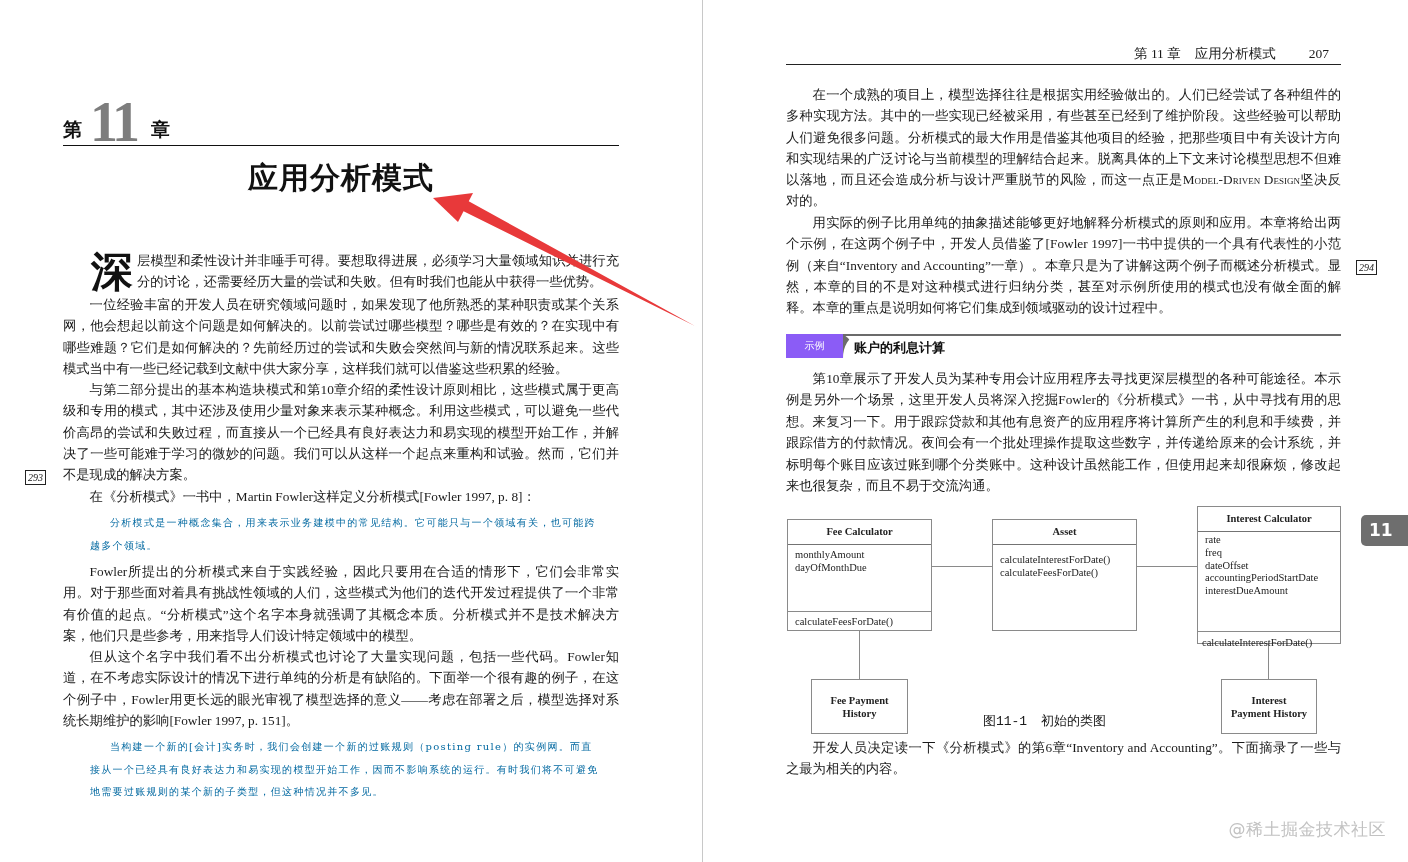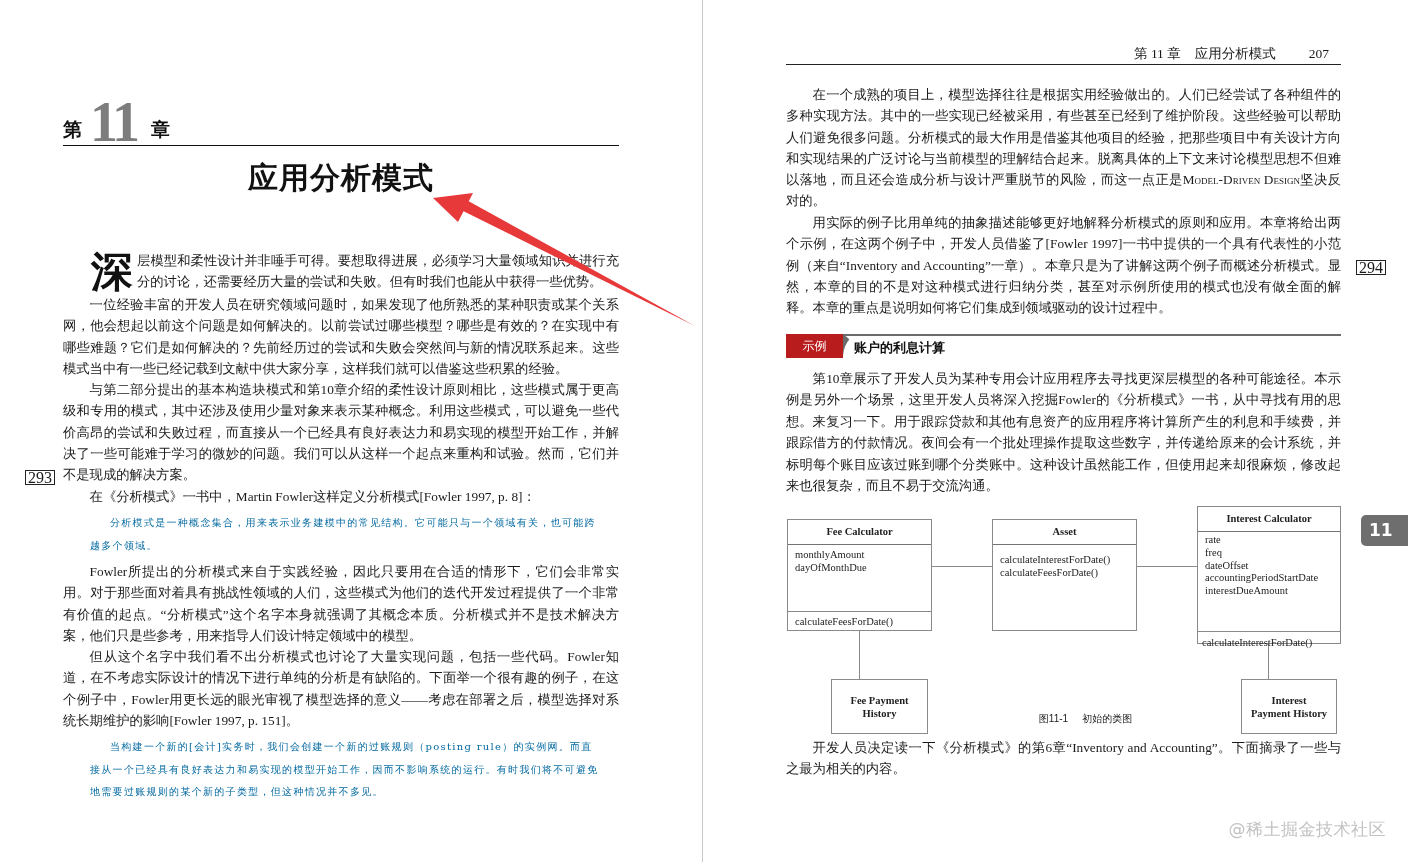--- a/index.html
+++ b/index.html
@@ -18,44 +18,44 @@
   .chap-num { position:absolute; left:27px; bottom:-4px; font-size:56px; font-weight:bold; color:#7d7d7d; letter-spacing:-3px; line-height:56px; }
   .chap-zhang { left:88px; }
   .chap-rule { left:63px; top:145px; width:556px; height:1px; background:#111; }
   .chap-title { left:63px; top:158px; width:556px; text-align:center; font-size:30px; font-family:"DejaVu Sans", sans-serif; font-weight:bold; letter-spacing:1px; color:#111; }
 
   .para { font-size:13.3px; line-height:21.3px; text-align:justify; text-align-last:left; }
   .lp { left:63px; width:556px; }
   .indent { text-indent:2em; }
   .dropcap { float:left; font-size:42px; line-height:40px; font-family:"DejaVu Sans", sans-serif; font-weight:bold; margin:2px 4px 0 28px; color:#111; }
   .quote { font-size:10px; line-height:22.5px; letter-spacing:1.3px; font-family:"DejaVu Serif", serif; color:#0369a1; }
-  .marg-num { font-size:16px; border:1px solid #222; padding:0 2px; line-height:13px; }
+  .marg-num { font-size:10px; border:1px solid #222; padding:0 2px; line-height:13px;font-style:italic; }
 
   
   .run-head { left:786px; top:45px; width:555px; text-align:right; font-size:13.5px; }
   .run-head span { margin-left:14px; }
   .run-rule { left:786px; top:64px; width:555px; height:1px; background:#222; }
   .rp { left:786px; width:555px; }
   .smallcaps { font-variant:small-caps; }
 
   .example-bar { left:786px; top:334px; width:555px; height:24px; }
   .example-line { position:absolute; left:0; top:0; width:555px; height:2px; background:#6b6b6b; }
-  .example-tag { position:absolute; left:0; top:0; width:57px; height:24px; background:#b91c1c; color:#fff; font-family:"DejaVu Sans", sans-serif; font-size:12px; line-height:24px; text-align:center; }
+  .example-tag { position:absolute; left:0; top:0; width:57px; height:24px; background:#8b5cf6; color:#fff; font-family:"DejaVu Sans", sans-serif; font-size:10px; line-height:24px; text-align:center; }
   .example-curve { position:absolute; left:53px; top:0; width:16px; height:24px; background:#6b6b6b; border-top-right-radius:16px 24px; }
   .example-curve2 { position:absolute; left:57px; top:2px; width:14px; height:22px; background:#fff; border-top-left-radius:14px 22px; }
   .example-title { position:absolute; left:68px; top:5px; font-family:"DejaVu Sans", sans-serif; font-size:13px; font-weight:bold; color:#111; }
 
   
   .uml-box { position:absolute; border:1px solid #8a8a8a; background:#fff; font-family:"Liberation Serif", serif; font-size:10.5px; color:#222; box-sizing:border-box; }
   .uml-head { text-align:center; font-weight:bold; font-size:10.5px; border-bottom:1px solid #737373; }
   .uml-sec { padding:3px 7px; line-height:13px; }
   .uml-sec + .uml-sec { border-top:1px solid #8a8a8a;margin-top:32px; }
-  .uml-simple { display:flex; align-items:center; justify-content:center; text-align:center; font-weight:bold; line-height:13px;margin-left:20px; }
+  .uml-simple { display:flex; align-items:center; justify-content:center; text-align:center; font-weight:bold; line-height:13px; }
   .uml-line { position:absolute; background:#8a8a8a; }
-  .fig-caption { left:808px; top:712px; width:555px; text-align:center; font-size:10px; font-family:Liberation Sans, sans-serif; }
+  .fig-caption { left:767px; top:712px; width:555px; text-align:center; font-size:13px; font-family:Liberation Mono, monospace; }
   .fig-caption span + span { margin-left:14px; }
 
   .thumb-tab { left:1361px; top:515px; width:47px; height:31px; background:#6e6e6e; border-radius:5px 0 0 5px; color:#fff; font-family:"DejaVu Sans", sans-serif; font-weight:bold; font-size:17px; line-height:31px; padding-left:8px; box-sizing:border-box; }
 
   .watermark { right:22px; top:818px; font-family:"DejaVu Sans", sans-serif; font-size:17px; color:#c2c2c2; letter-spacing:0.5px; }
 
   .arrow { left:0; top:0; width:1408px; height:862px; pointer-events:none; }
 </style>
 </head>
 <body>

